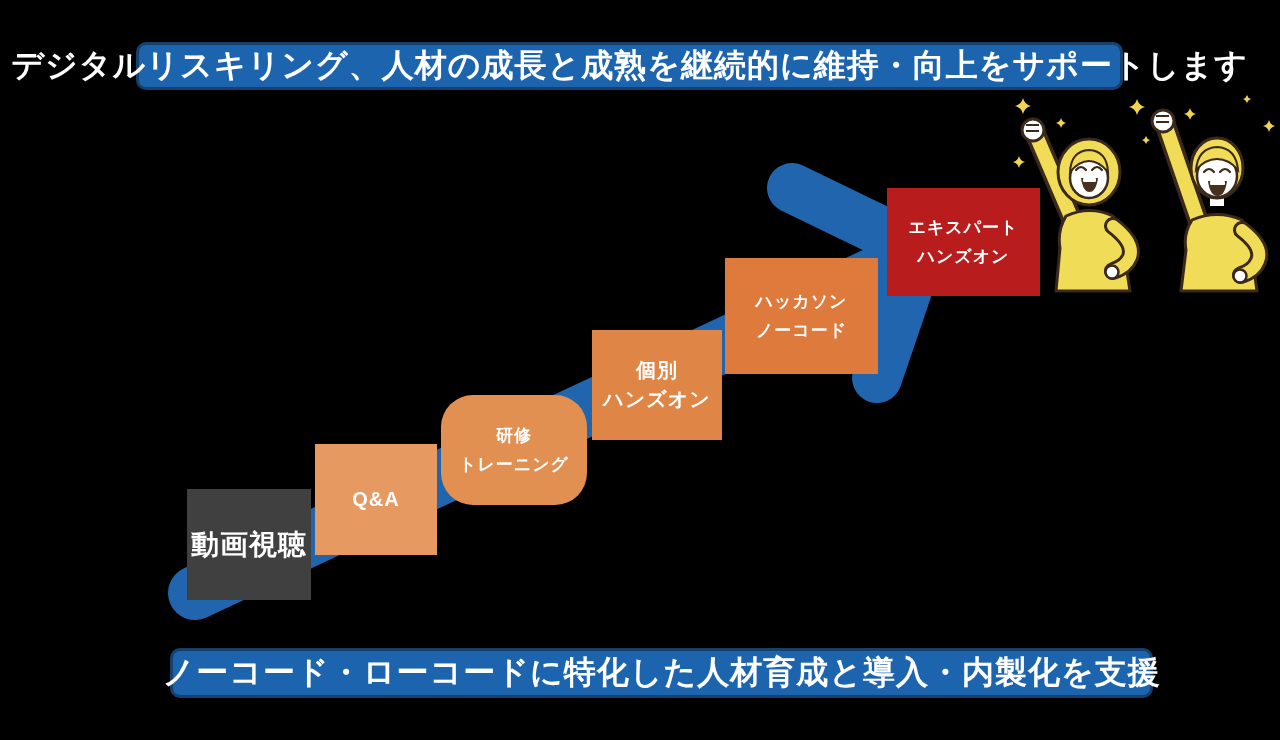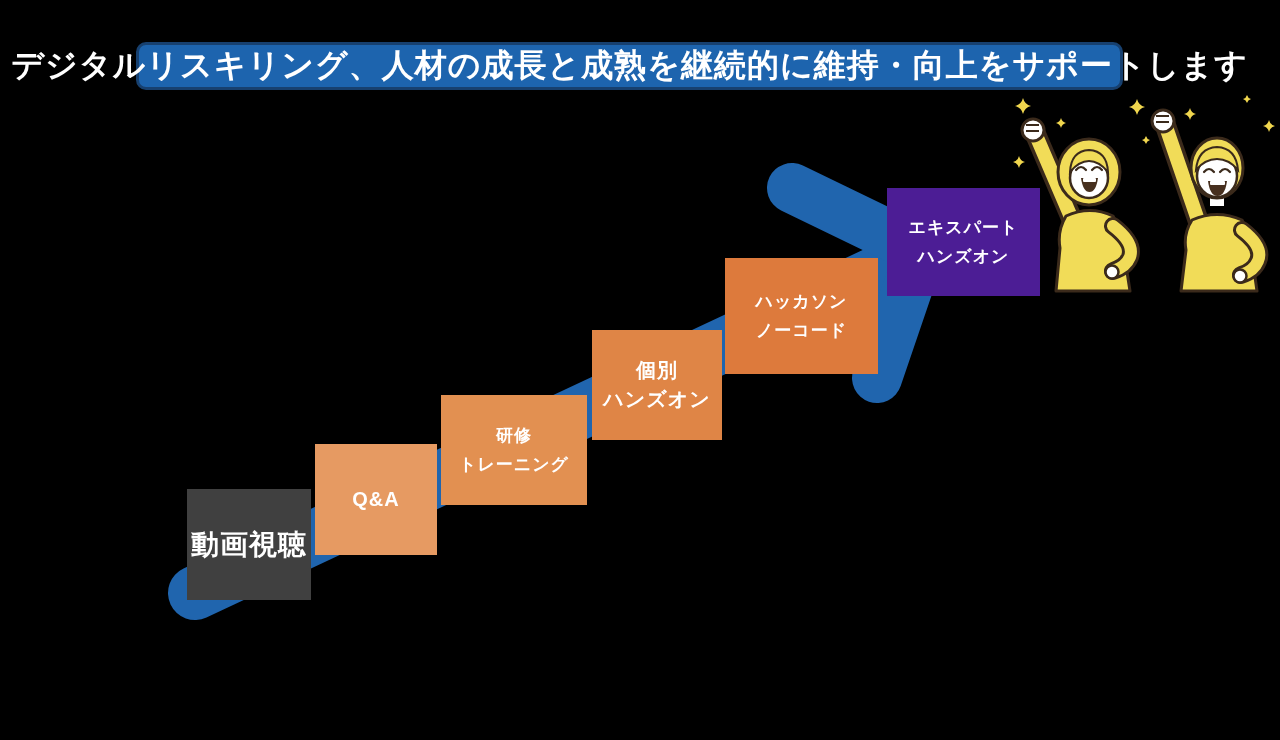--- a/index.html
+++ b/index.html
@@ -37,42 +37,45 @@
     </g>
   </svg>
 
   <div id="steps">
       <div class="step" style="left: 187px; top: 489px; width: 124px; height: 111px; background: #404040; font-size: 28px;">
         <span>動画視聴</span>
       </div>
       <div class="step" style="left: 315px; top: 444px; width: 122px; height: 111px; background: rgb(230, 154, 98); font-size: 20px;">
         <span>Q&amp;A</span>
       </div>
-      <div class="step" style="left: 441px; top: 395px; width: 146px; height: 110px; background: rgb(226, 144, 81); font-size: 17px;">
+      <div class="step" style="left: 441px; top: 395px; width: 146px; height: 110px; background: rgb(226, 144, 81); font-size: 17px; border-radius: 32px;">
         <span>研修</span>
         <span>トレーニング</span>
       </div>
       <div class="step" style="left: 592px; top: 330px; width: 130px; height: 110px; background: rgb(223, 133, 70); font-size: 20px;">
         <span>個別</span>
         <span>ハンズオン</span>
       </div>
       <div class="step" style="left: 725px; top: 258px; width: 153px; height: 116px; background: rgb(221, 122, 60); font-size: 17px;">
         <span>ハッカソン</span>
         <span>ノーコード</span>
       </div>
-      <div class="step" style="left: 887px; top: 188px; width: 153px; height: 108px; background: #4c1d95; font-size: 17px;">
+      <div class="step" style="left: 887px; top: 188px; width: 153px; height: 108px; background: #b91c1c; font-size: 17px;">
         <span>エキスパート</span>
         <span>ハンズオン</span>
       </div>
     </div>
 
   <div class="banner" id="banner-top" style="left: 136px; top: 42px; width: 987px; height: 48px;">
     <span class="banner-text">デジタルリスキリング、人材の成長と成熟を継続的に維持・向上をサポートします</span>
   </div>
 
+  <div class="banner" id="banner-bottom" style="left: 170px; top: 648px; width: 983px; height: 50px;">
+    <span class="banner-text">ノーコード・ローコードに特化した人材育成と導入・内製化を支援</span>
+  </div>
 
   <svg class="layer" viewBox="0 0 1280 740">
 
     <g>
       <line x1="1035" y1="133" x2="1074" y2="224" class="outline-stroke" stroke-width="21" stroke-linecap="round"></line>
       <line x1="1035" y1="133" x2="1074" y2="224" stroke="var(--shirt)" stroke-width="14" stroke-linecap="round" fill="none"></line>
       <circle cx="1033" cy="130" r="11" class="skin-fill" stroke-width="3"></circle>
       <path d="M1026 125 h13 M1026 131 h13" class="outline-stroke" stroke-width="1.8"></path>
       <rect x="1082" y="190" width="14" height="14" fill="var(--skin)"></rect>
       <path d="M1066 216 Q1090 205 1113 216 L1127 244 Q1134 254 1125 259 L1130 291 L1056 291 L1060 248 Q1057 231 1066 216 Z" class="shirt-fill" stroke-width="3" stroke-linejoin="round"></path>

